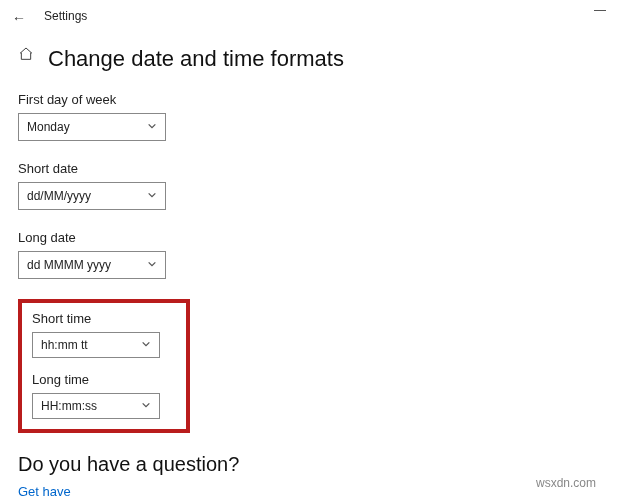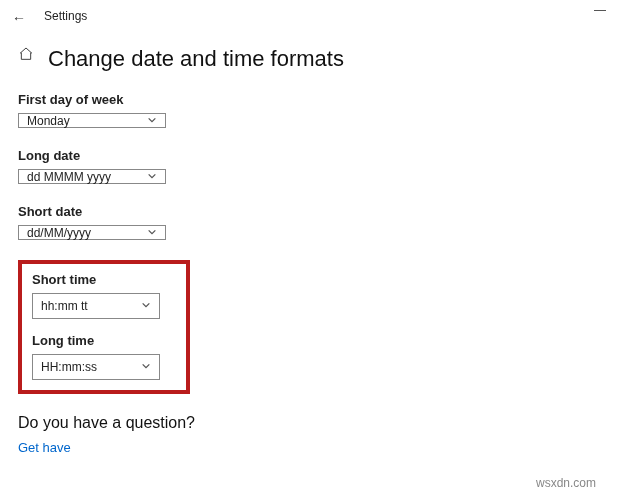--- a/index.html
+++ b/index.html
@@ -60,25 +60,24 @@
       padding: 10px 18px 0 18px;
     }
     .field {
       margin-bottom: 20px;
     }
     .field-label {
       font-size: 13px;
       color: #222;
       margin-bottom: 6px;
       display: block;
-      font-weight: bold;
     }
     .combo {
       width: 148px;
-      height: 15px;
+      height: 28px;
       border: 1px solid #888;
       background: #fff;
       display: flex;
       align-items: center;
       justify-content: space-between;
       padding: 0 8px;
       font-size: 12px;
       color: #222;
       cursor: pointer;
     }
@@ -99,21 +98,21 @@
       margin-bottom: 14px;
     }
     .highlight-box .field:last-child {
       margin-bottom: 0;
     }
     .highlight-box .combo {
       width: 128px;
       height: 26px;
     }
     .question {
-      font-size: 16px;
+      font-size: 20px;
       color: #111;
       margin-top: 4px;
       margin-bottom: 8px;
     }
     .help-link {
       font-size: 13px;
       color: #0066cc;
       cursor: pointer;
     }
     .watermark {
@@ -148,33 +147,33 @@
     <span class="field-label">First day of week</span>
     <div class="combo">
       <span>Monday</span>
       <span class="chev"><svg viewBox="0 0 12 12">
             <path d="M2 4 L6 8 L10 4"></path>
           </svg></span>
     </div>
   </div>
 
   <div class="field">
+    <span class="field-label">Short date</span>
+    <div class="combo">
+      <span>dd/MM/yyyy</span>
+      <span class="chev"><svg viewBox="0 0 12 12">
+            <path d="M2 4 L6 8 L10 4"></path>
+          </svg></span>
+    </div>
+  </div>
+
+  <div class="field">
     <span class="field-label">Long date</span>
     <div class="combo">
       <span>dd MMMM yyyy</span>
-      <span class="chev"><svg viewBox="0 0 12 12">
-            <path d="M2 4 L6 8 L10 4"></path>
-          </svg></span>
-    </div>
-  </div>
-
-  <div class="field">
-    <span class="field-label">Short date</span>
-    <div class="combo">
-      <span>dd/MM/yyyy</span>
       <span class="chev"><svg viewBox="0 0 12 12">
             <path d="M2 4 L6 8 L10 4"></path>
           </svg></span>
     </div>
   </div>
 
   <div class="highlight-box">
     <div class="field">
       <span class="field-label">Short time</span>
       <div class="combo">

